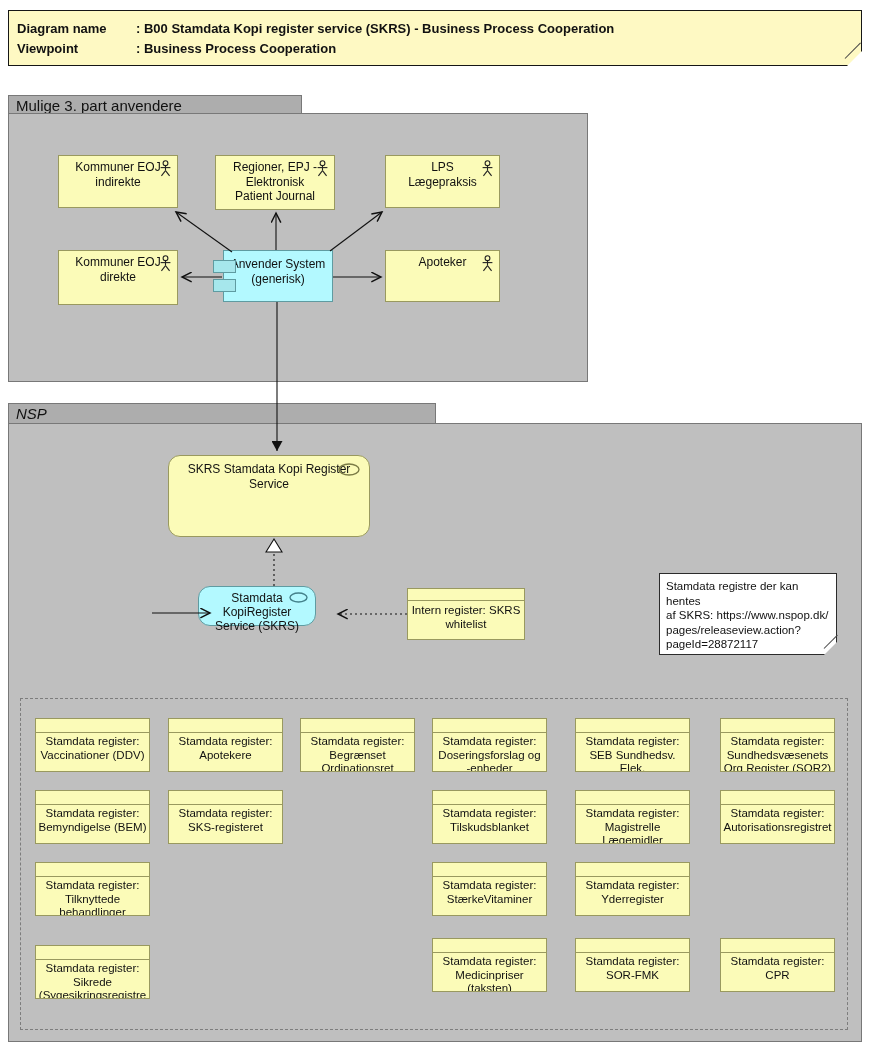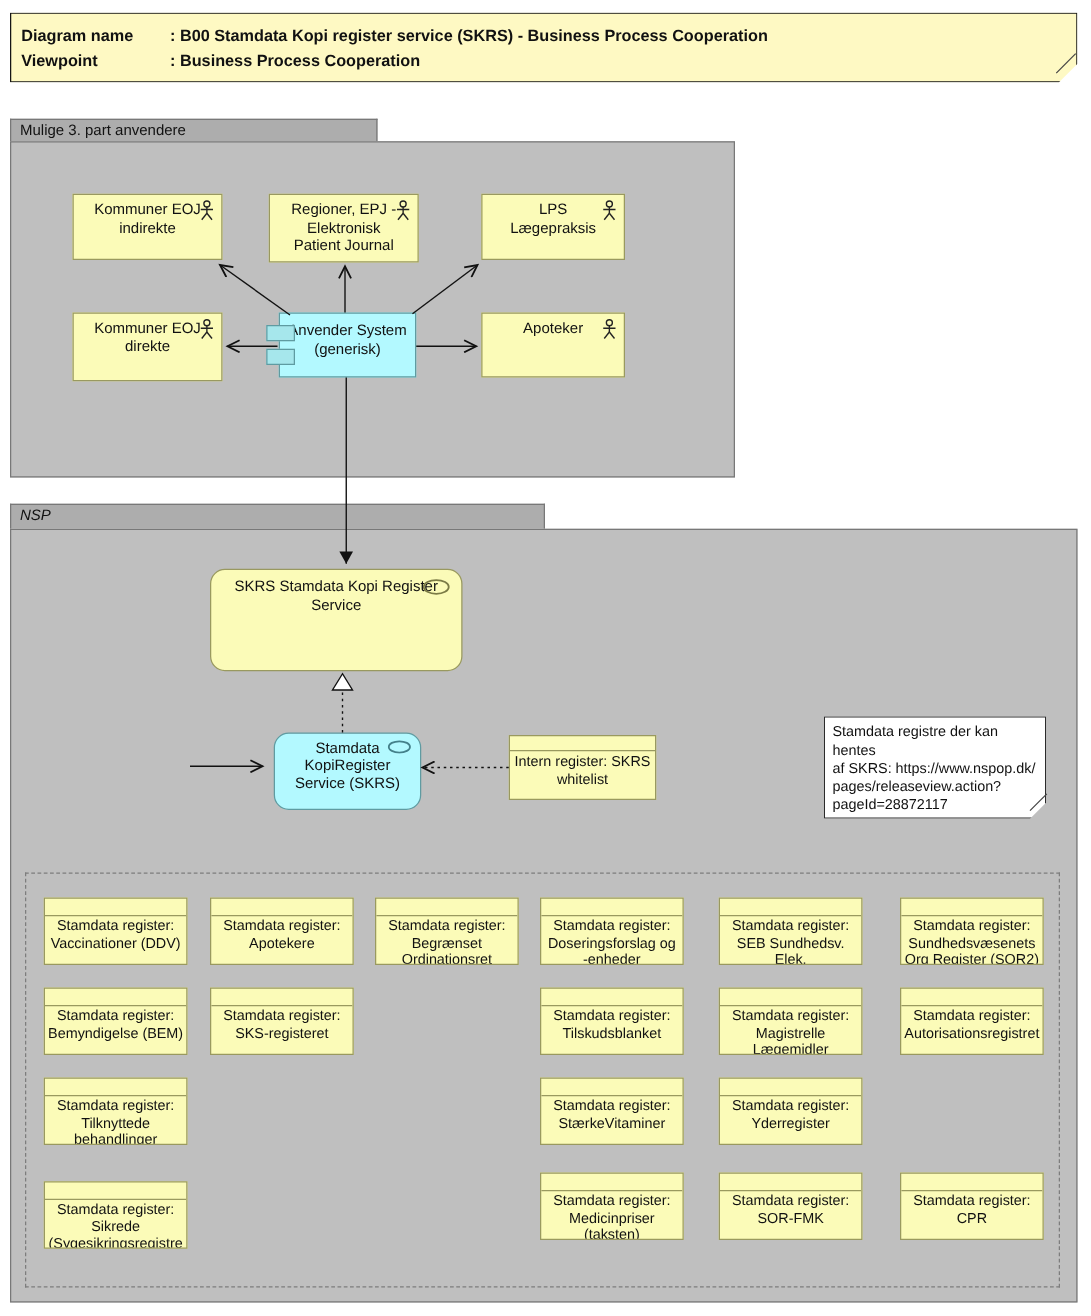--- a/index.html
+++ b/index.html
@@ -2,21 +2,21 @@
 <html><head>
 <meta charset="utf-8">
 <style>
   html,body{margin:0;padding:0;background:#fff;}
   #page{position:relative;width:873px;height:1053px;background:#fff;overflow:hidden;
         font-family:"Liberation Sans",sans-serif;color:#111;}
   .abs{position:absolute;box-sizing:border-box;}
   
   .grp-body{background:#BFBFBF;border:1px solid #787878;}
   .grp-tab{background:#ADADAD;border:1px solid #787878;border-bottom:none;
-           font-size:12px;padding:1px 0 0 7px;}
+           font-size:15px;padding:1px 0 0 7px;}
   .dash-tab{border:1px dashed #7D7D7D;font-size:11.5px;padding:1px 0 0 7px;}
   .dash-body{border:1px dashed #7D7D7D;}
   
   .ybox{background:#FBFBB8;border:1px solid #99995F;}
   .cbox{background:#B3F9FF;border:1px solid #5F9BA1;}
   .round{border-radius:12px;}
   .lbl{white-space:pre-line;text-align:center;font-size:12px;line-height:14.5px;width:100%;}
   .pt4{padding-top:4px;} .pt6{padding-top:6px;}
   .actor-ic{position:absolute;top:4px;right:5px;}
   .oval-ic{position:absolute;}
@@ -66,21 +66,21 @@
 
   <div class="abs ybox round" style="left:168px;top:455px;width:202px;height:82px;z-index:3;">
     <div class="lbl" style="padding-top:6px;">SKRS Stamdata Kopi Register
 Service</div>
     <svg class="oval-ic" style="top:7px;right:9px;" width="22" height="13">
       <ellipse cx="11" cy="6.5" rx="10" ry="5.5" fill="none" stroke="#7B7B46" stroke-width="1.4"></ellipse>
     </svg>
   </div>
 
 
-  <div class="abs cbox round" style="left:219px;top:586px;width:118px;height:62px;z-index:3;">
+  <div class="abs cbox round" style="left:198px;top:586px;width:118px;height:40px;z-index:3;">
     <div class="lbl" style="padding-top:4px;line-height:14px;">Stamdata
 KopiRegister
 Service (SKRS)</div>
     <svg class="oval-ic" style="top:5px;right:7px;" width="19" height="11">
       <ellipse cx="9.5" cy="5.5" rx="8.5" ry="4.5" fill="none" stroke="#44808A" stroke-width="1.4"></ellipse>
     </svg>
   </div>
 
   <div class="abs ybox" style="left:407px;top:588px;width:118px;height:52px;z-index:3;overflow:hidden;">
     <div style="height:11px;border-bottom:1px solid #99995F;"></div>

